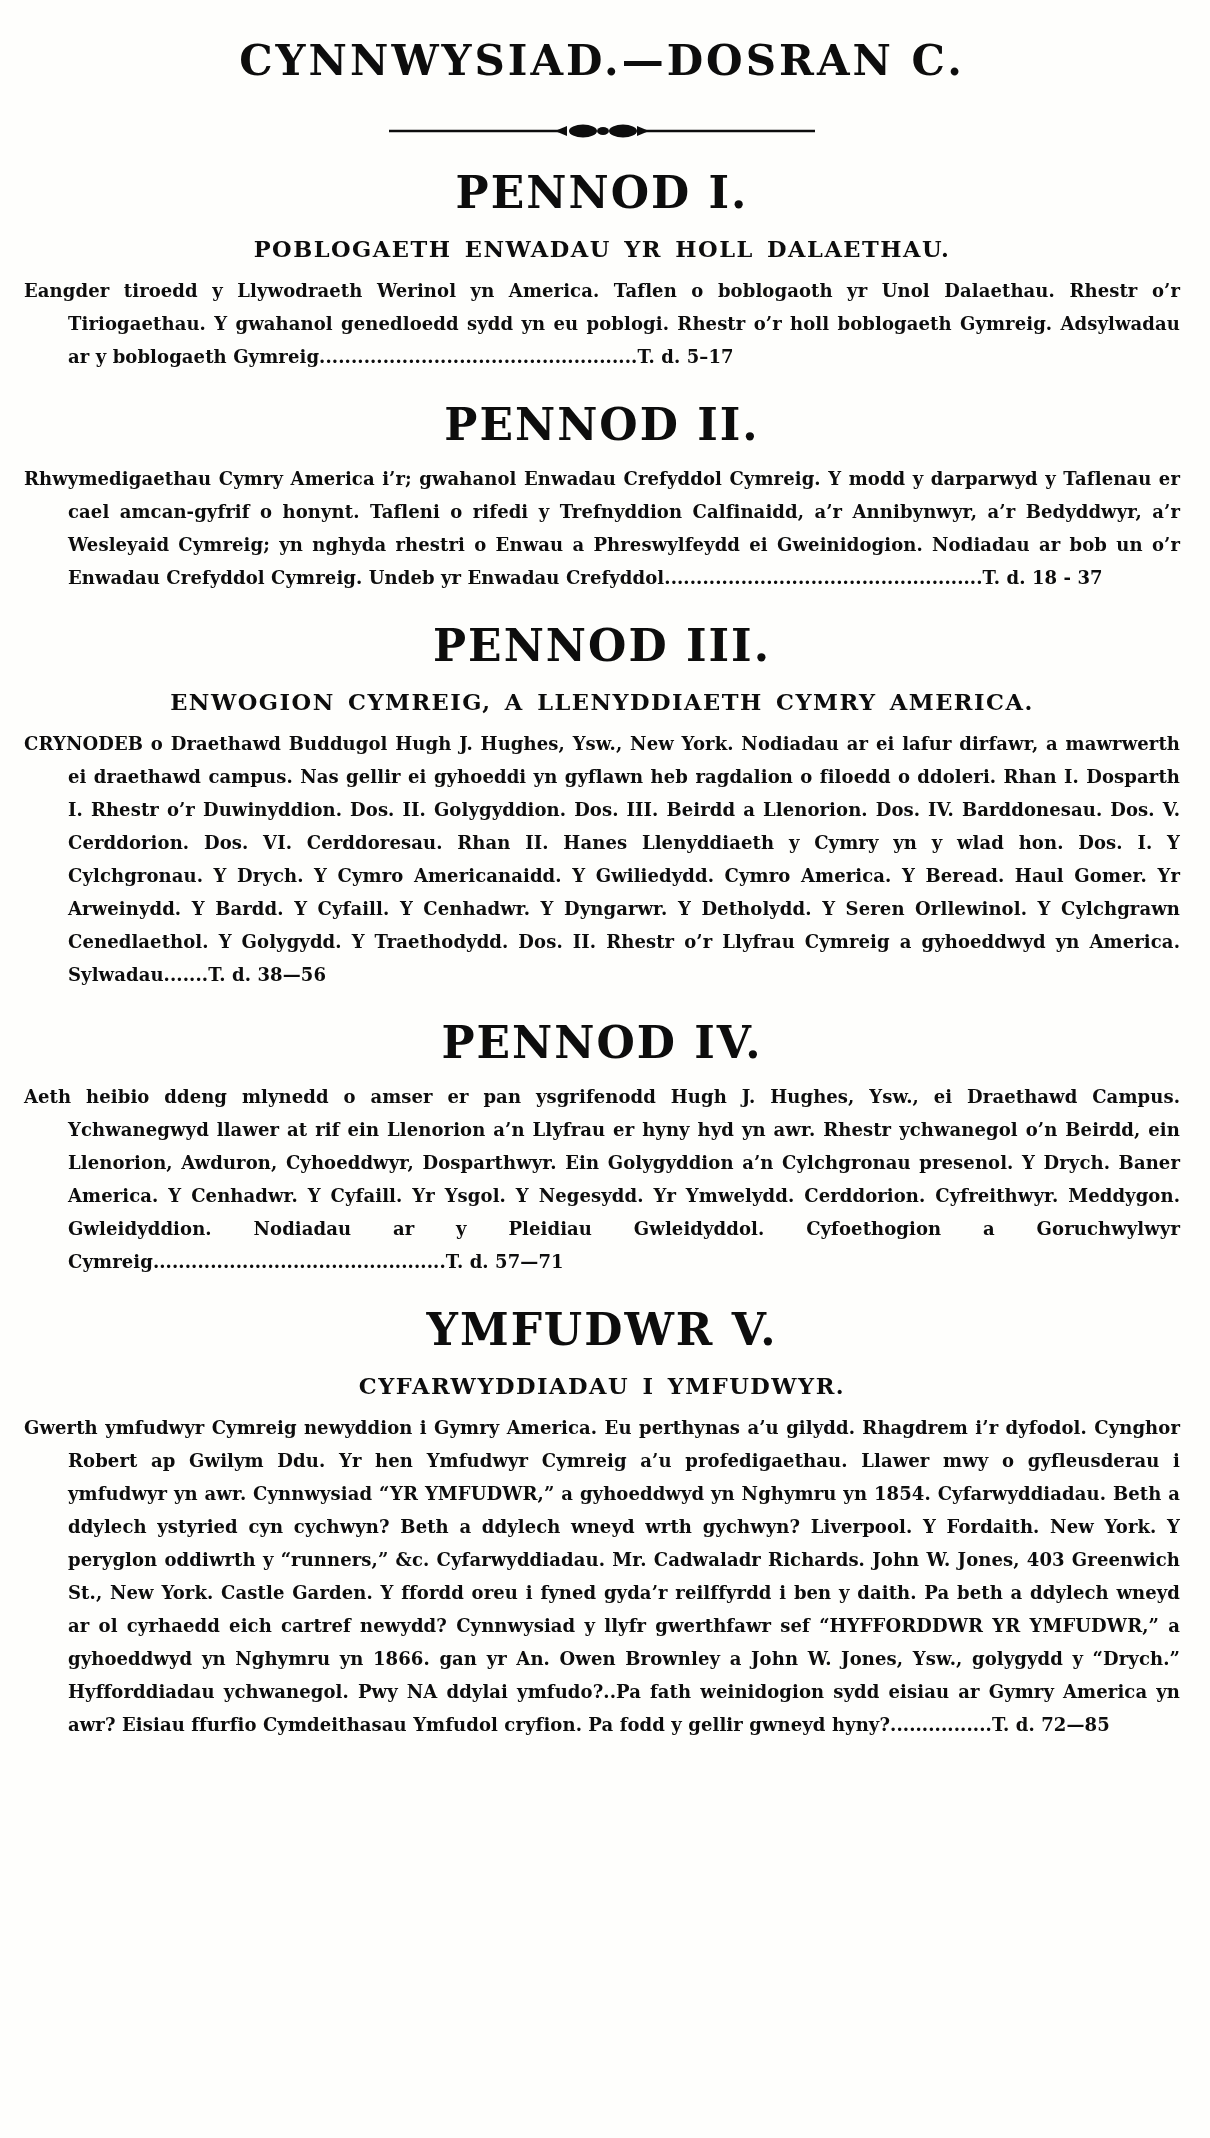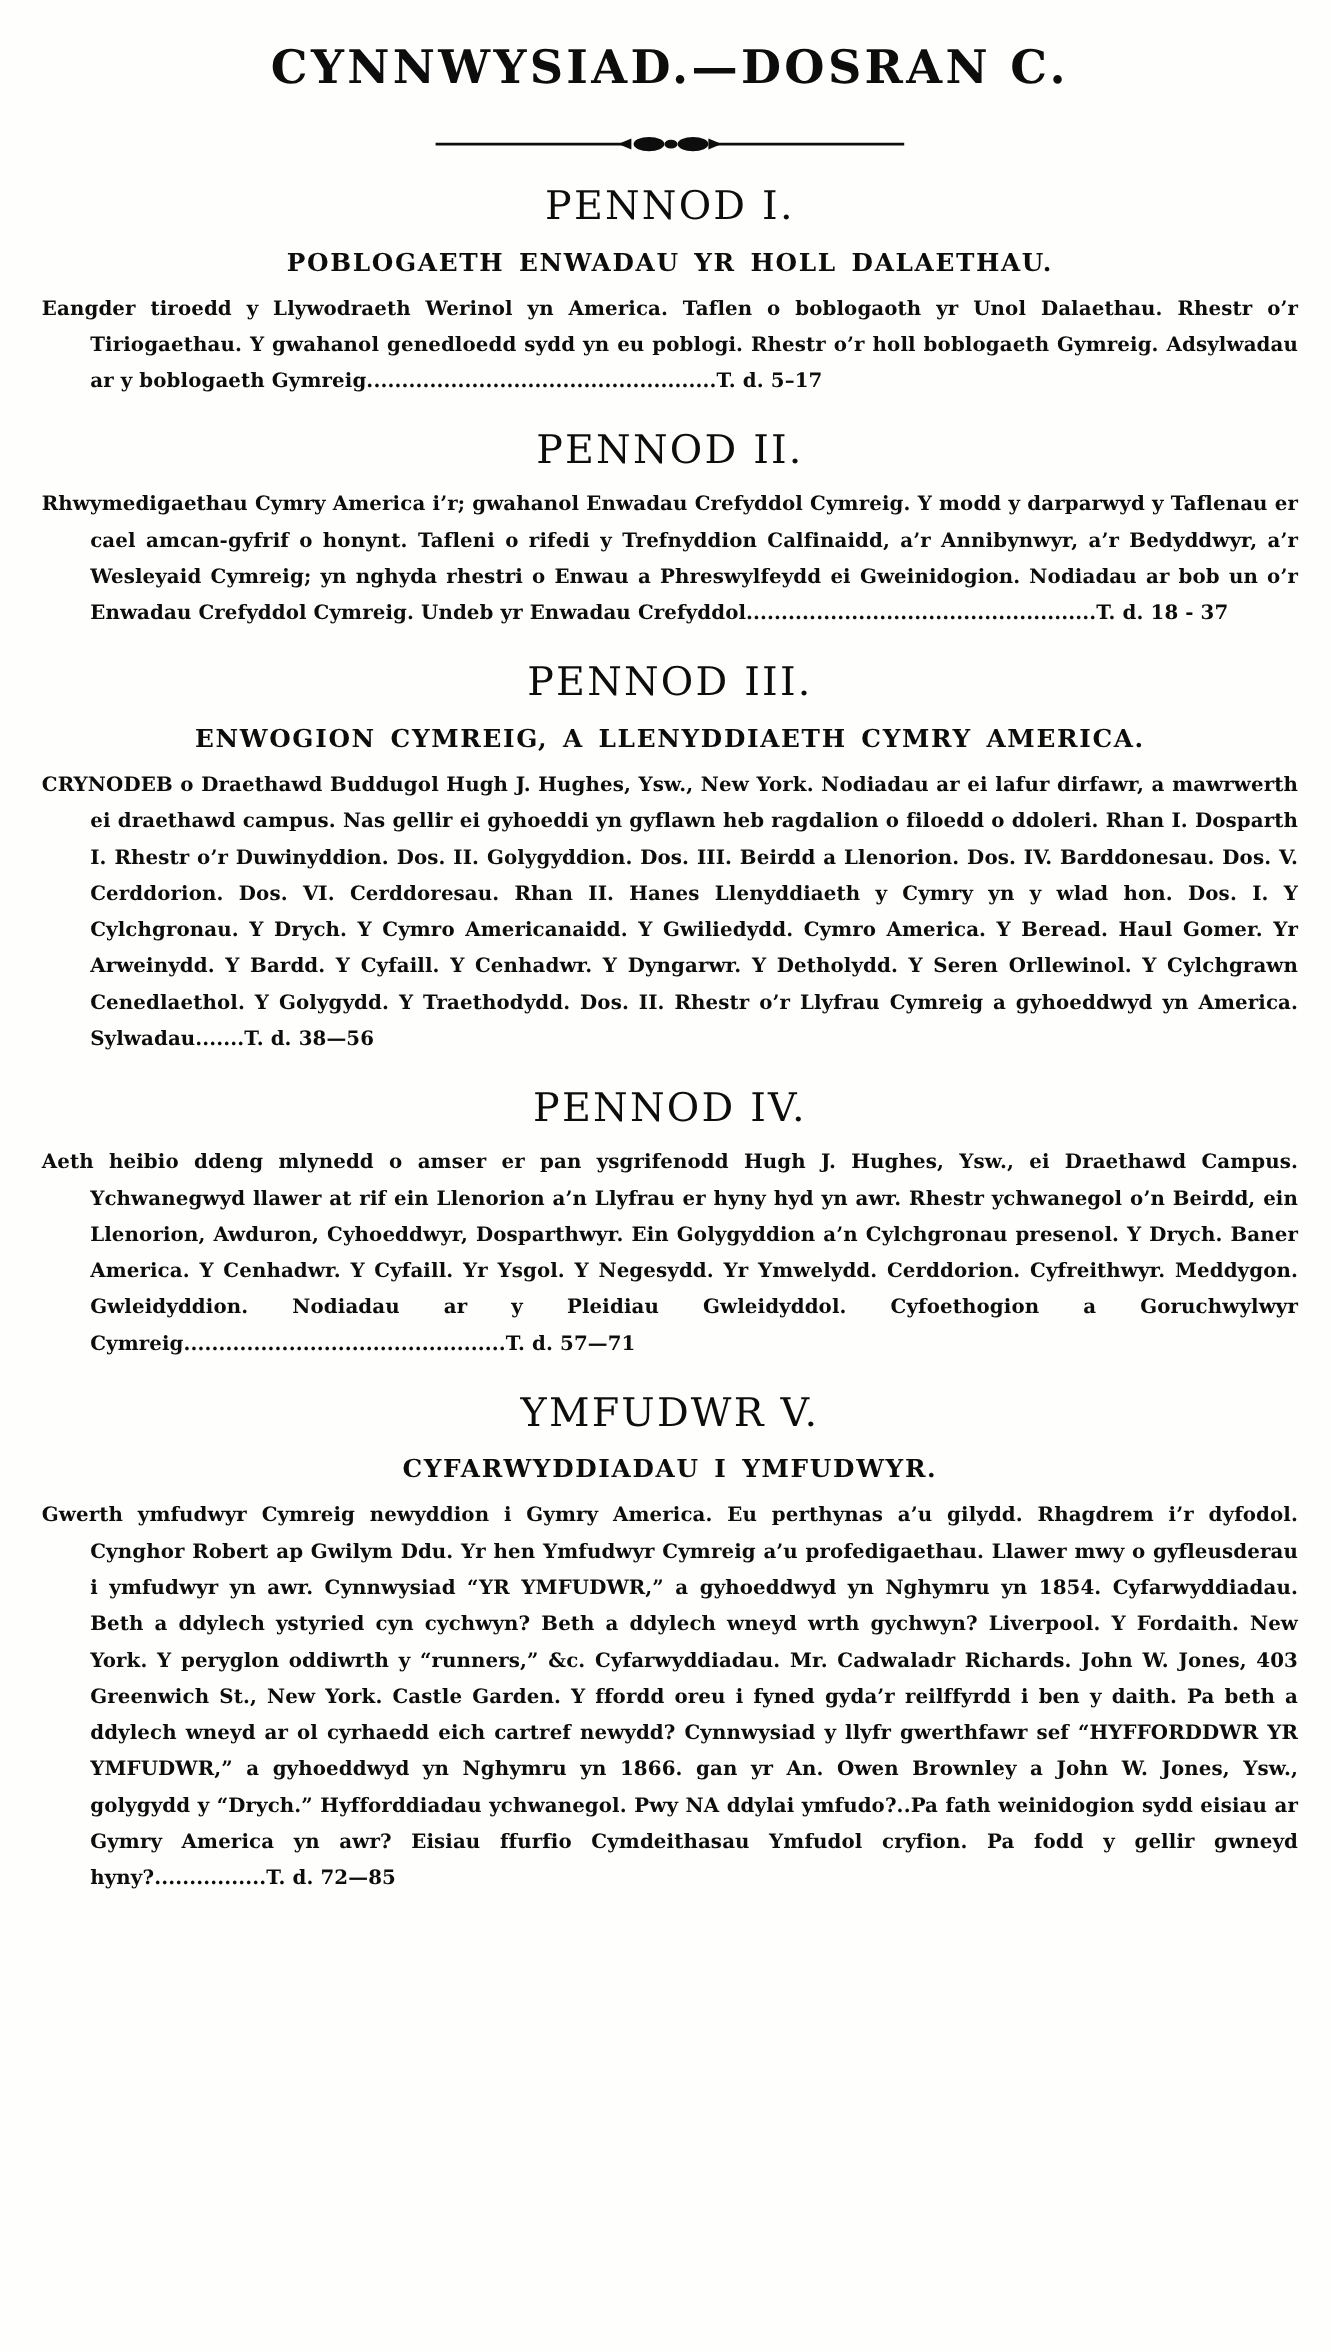--- a/index.html
+++ b/index.html
@@ -9,39 +9,39 @@
   }
   .page {
     position: relative;
     width: 1210px;
     min-height: 2138px;
     margin: 0 auto;
     background: #fefefc;
     color: #0d0d0d;
     font-family: "DejaVu Serif", "Liberation Serif", serif;
     box-sizing: border-box;
-    padding: 30px 30px 40px 38px;
+    padding: 30px 30px 40px 24px;
   }
   .page-title {
     text-align: center;
     font-size: 42px;
     font-weight: 700;
     letter-spacing: 3px;
     margin: 6px 0 0 0;
     white-space: nowrap;
   }
   .divider-wrap {
     text-align: center;
     margin: 34px 0 10px 0;
     line-height: 0;
   }
   .section-chapter {
     text-align: center;
-    font-size: 36px;
-    font-weight: 400;
+    font-size: 44px;
+    font-weight: 700;
     letter-spacing: 2px;
     margin: 26px 0 0 0;
   }
   .section-heading {
     text-align: center;
     font-size: 22.5px;
     font-weight: 700;
     letter-spacing: 1.5px;
     word-spacing: 4px;
     margin: 18px 0 0 0;

